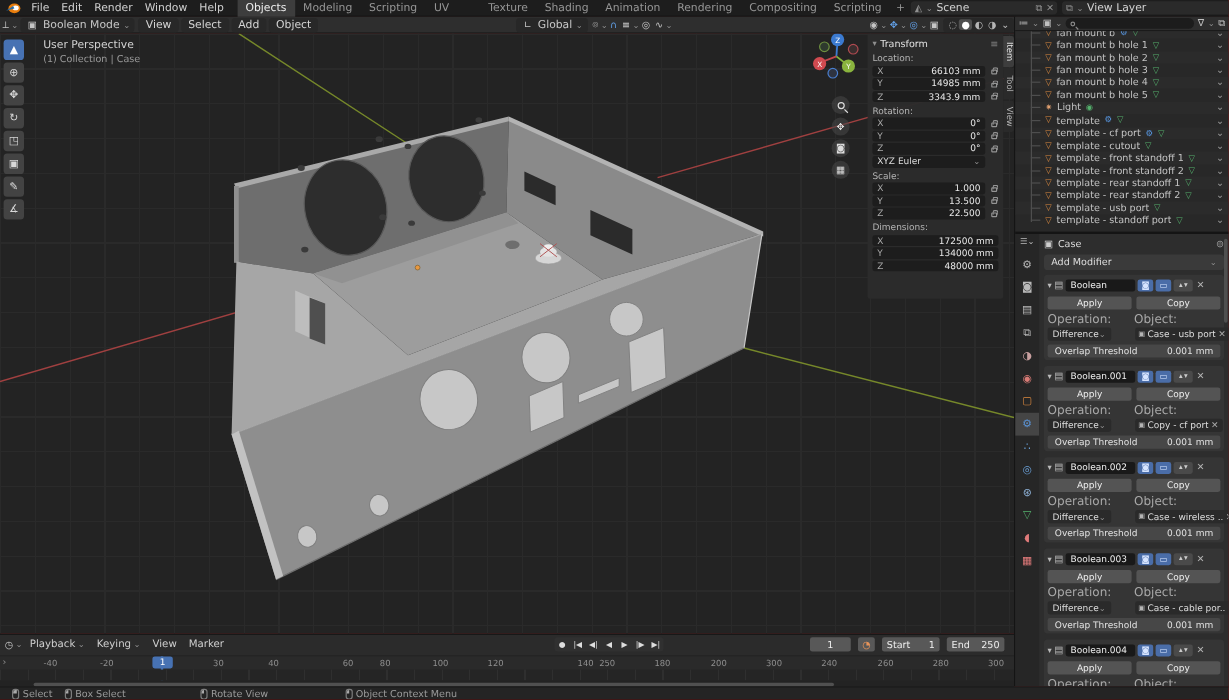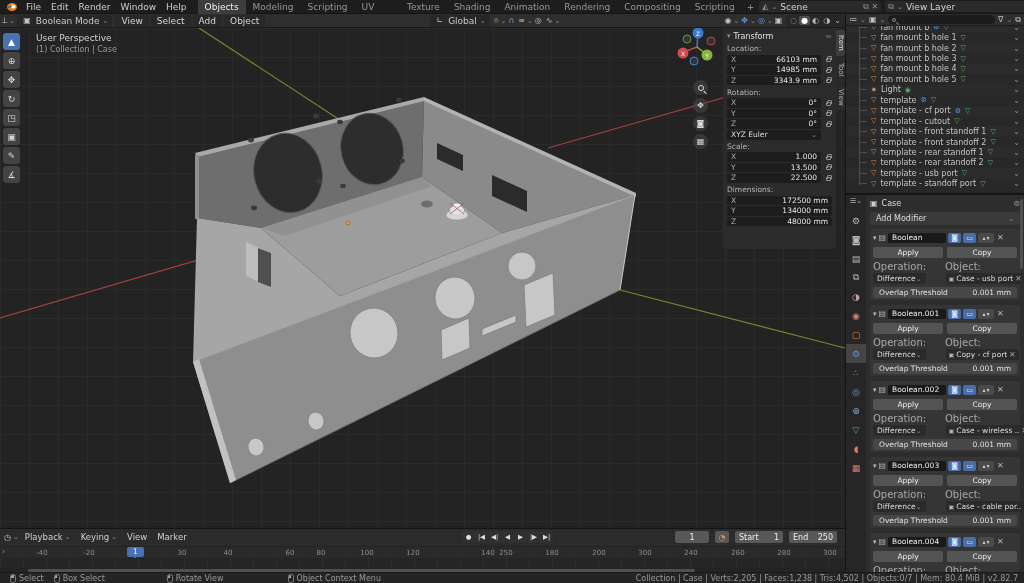--- a/index.html
+++ b/index.html
@@ -1031,16 +1031,15 @@
         </span>
         <span class="sitem" style="margin-left: 62px;">
           <span class="mouse"></span>
           <span>Rotate View</span>
         </span>
         <span class="sitem" style="margin-left: 64px;">
           <span class="mouse"></span>
           <span>Object Context Menu</span>
         </span>
       </div>
-    <span class="sstats">Collection | Case | Verts:2,205 | Faces:1,238 | Tris:4,502 | Objects:0/7 | Mem: 80.4 MiB | v2.82.7</span>
   </div>
 
 </div>
 
 </body></html>

